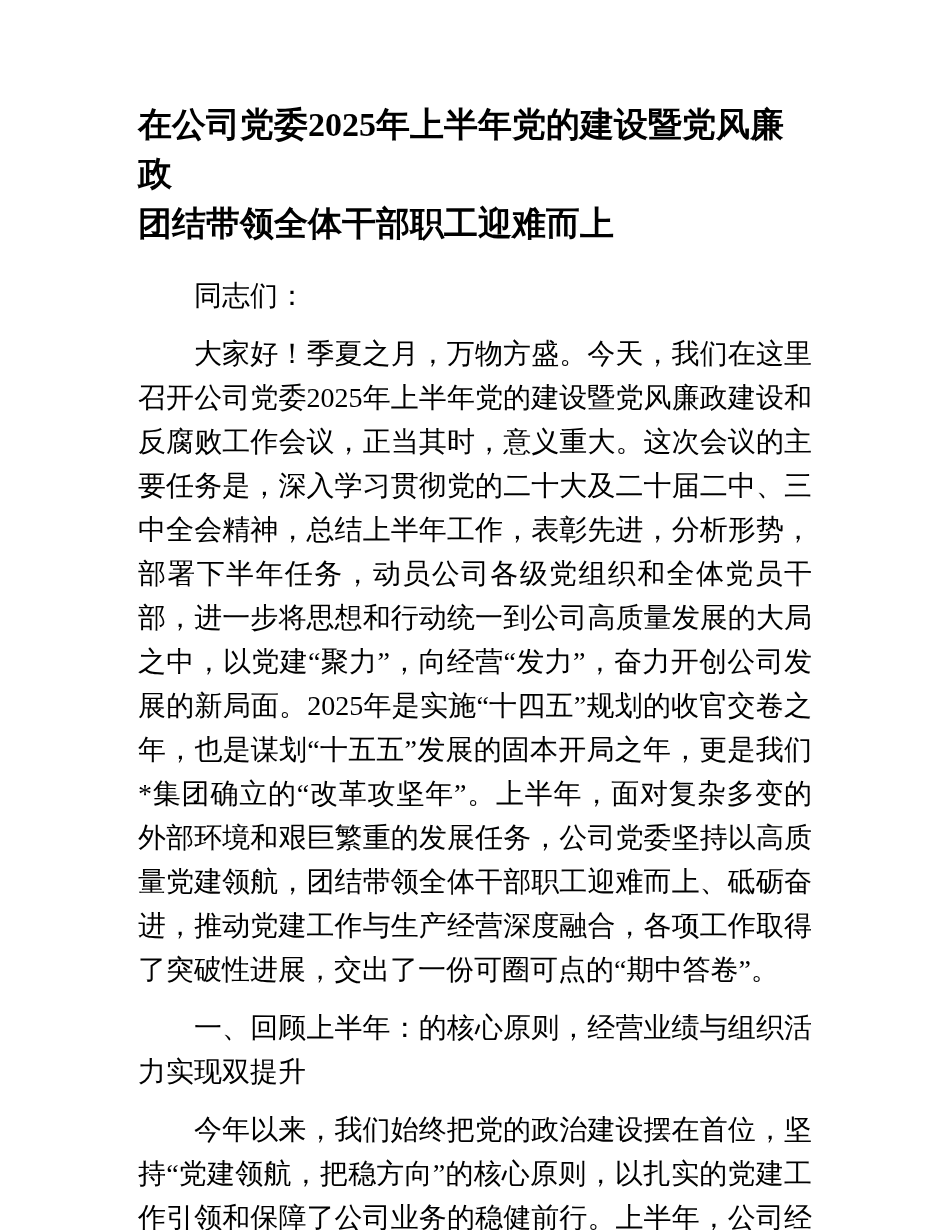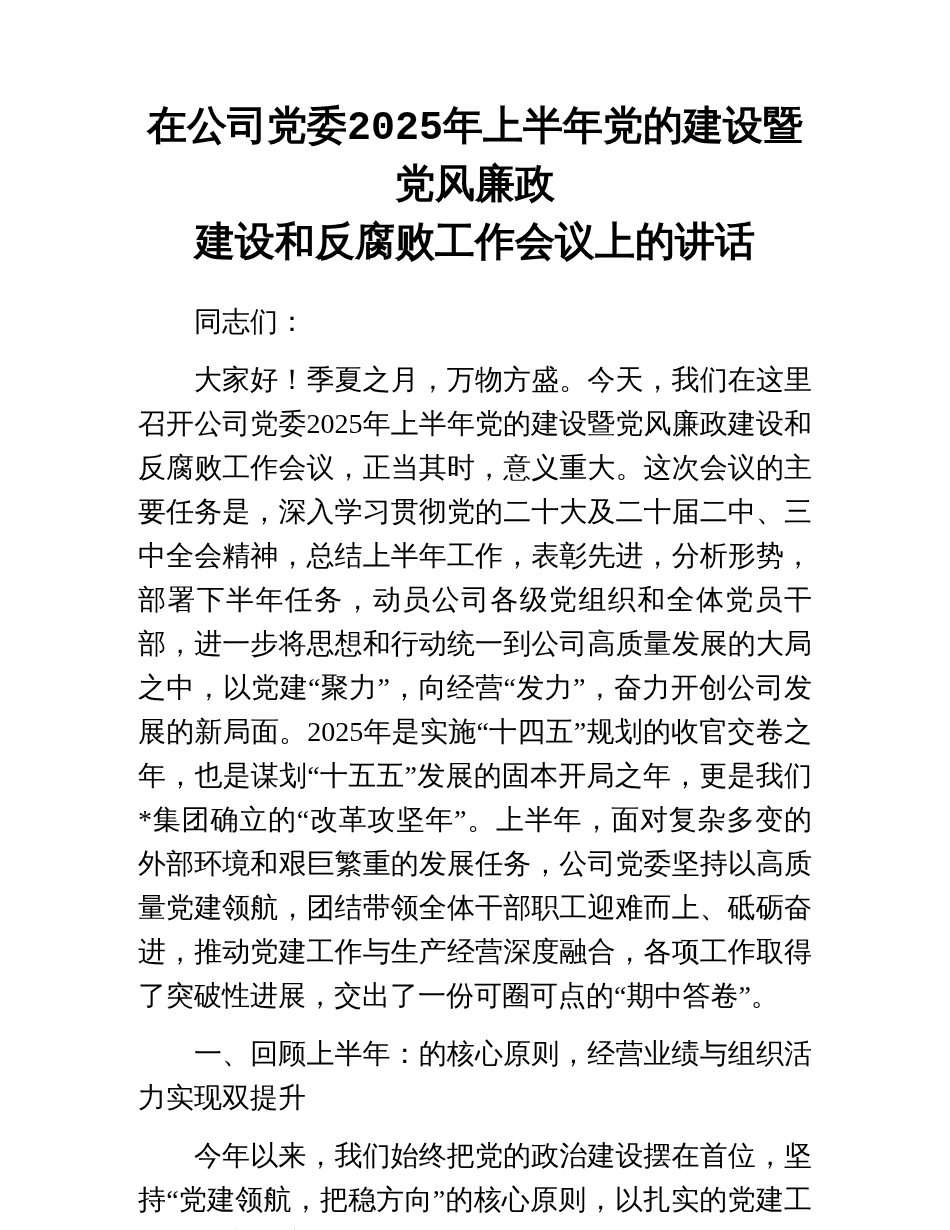--- a/index.html
+++ b/index.html
@@ -14,25 +14,25 @@
     margin: 0 auto;
     background: #ffffff;
     box-sizing: border-box;
     padding: 100px 138px 0 138px;
     overflow: hidden;
     color: #000000;
     font-family: "Liberation Serif", "DejaVu Serif", serif;
   }
   .doc-title {
     margin: 0 0 26px 0;
-    text-align: center;
-    font-size: 40px;
+    text-align: left;
+    font-size: 34px;
     font-weight: bold;
     line-height: 1.45;
-    font-family: Liberation Mono, monospace;
+    font-family: Liberation Serif, serif;
   }
   .doc-title .title-line {
     display: block;
   }
   .para {
     margin: 0 0 14px 0;
     font-size: 28px;
     line-height: 44px;
     text-align: justify;
     text-indent: 2em;
@@ -41,21 +41,21 @@
   .para.salutation {
     text-align: left;
   }
 </style>
 </head>
 <body>
 
 <div class="page">
   <h1 class="doc-title">
     <span class="title-line">在公司党委2025年上半年党的建设暨党风廉政</span>
-    <span class="title-line">建设和反腐败工作会议上的讲话</span>
+    <span class="title-line">团结带领全体干部职工迎难而上</span>
   </h1>
 
   <p class="para salutation">同志们：</p>
 
   <p class="para">大家好！季夏之月，万物方盛。今天，我们在这里召开公司党委2025年上半年党的建设暨党风廉政建设和反腐败工作会议，正当其时，意义重大。这次会议的主要任务是，深入学习贯彻党的二十大及二十届二中、三中全会精神，总结上半年工作，表彰先进，分析形势，部署下半年任务，动员公司各级党组织和全体党员干部，进一步将思想和行动统一到公司高质量发展的大局之中，以党建“聚力”，向经营“发力”，奋力开创公司发展的新局面。2025年是实施“十四五”规划的收官交卷之年，也是谋划“十五五”发展的固本开局之年，更是我们*集团确立的“改革攻坚年”。上半年，面对复杂多变的外部环境和艰巨繁重的发展任务，公司党委坚持以高质量党建领航，团结带领全体干部职工迎难而上、砥砺奋进，推动党建工作与生产经营深度融合，各项工作取得了突破性进展，交出了一份可圈可点的“期中答卷”。</p>
 
   <p class="para">一、回顾上半年：的核心原则，经营业绩与组织活力实现双提升</p>
 
   <p class="para">今年以来，我们始终把党的政治建设摆在首位，坚持“党建领航，把稳方向”的核心原则，以扎实的党建工作引领和保障了公司业务的稳健前行。上半年，公司经营业绩再攀新高，</p>
 </div>

